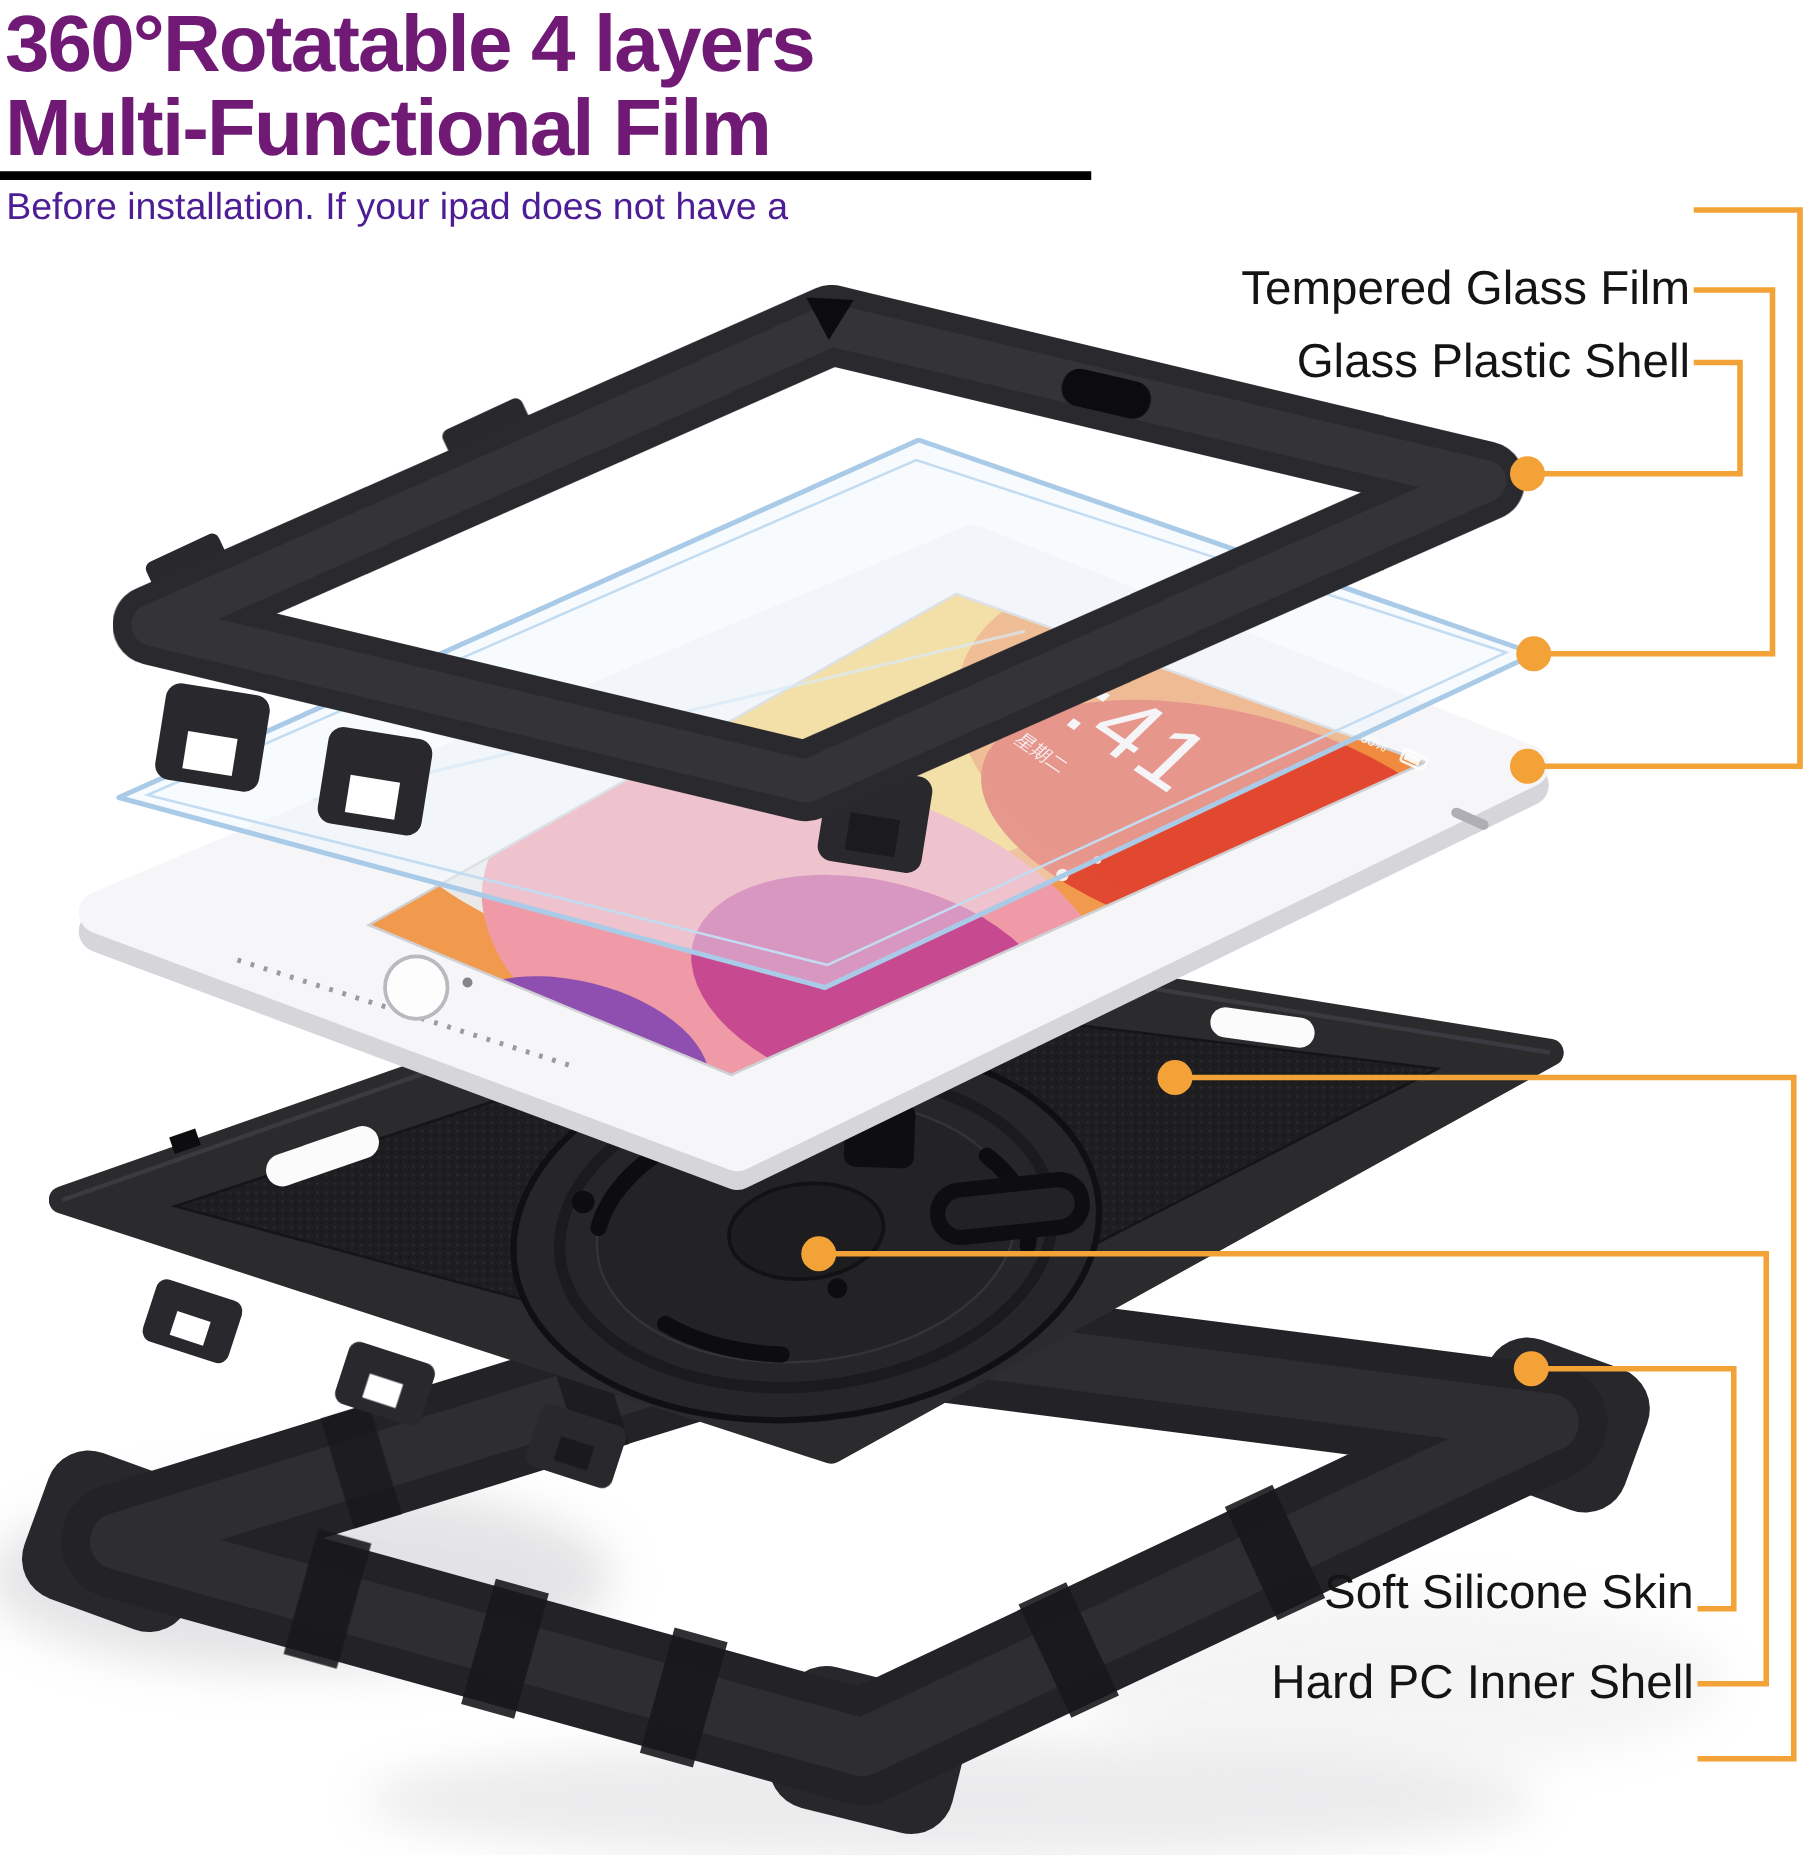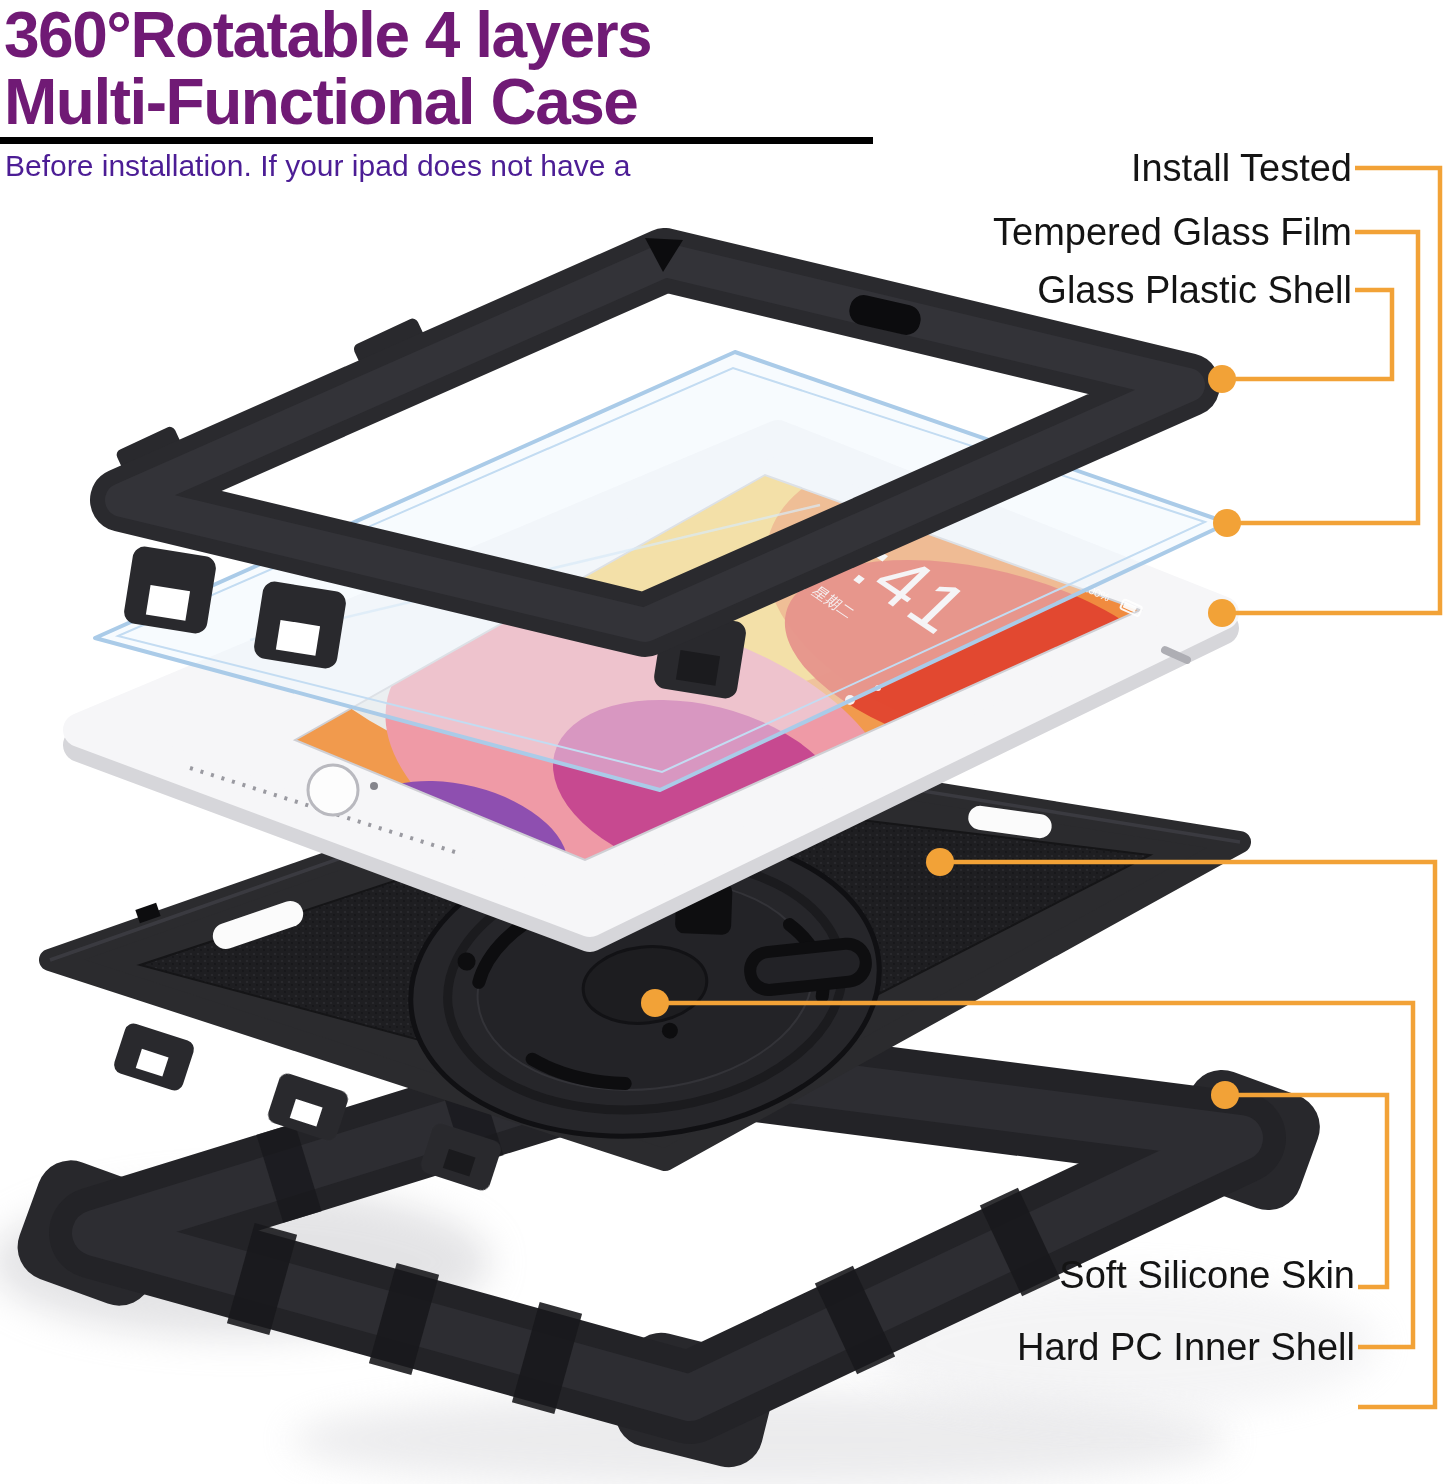--- a/index.html
+++ b/index.html
@@ -175,25 +175,24 @@
       <circle class="cd" cx="1227" cy="523" r="14"></circle>
       <circle class="cd" cx="1222" cy="613" r="14"></circle>
       <circle class="cd" cx="940" cy="862" r="14"></circle>
       <circle class="cd" cx="655" cy="1003" r="14"></circle>
       <circle class="cd" cx="1225" cy="1095" r="14"></circle>
     </g>
   </svg>
 
   <div class="title">
     <div>360°Rotatable 4 layers</div>
-    <div>Multi-Functional Case</div>
+    <div>Multi-Functional Film</div>
   </div>
   <div class="rule"></div>
   <div class="subtitle">
     <div>Before installation. If your ipad does not have a</div>
   </div>
 
-  <div class="lbl" style="right:93px;top:168px;">Install Tested</div>
   <div class="lbl" style="right:93px;top:232px;">Tempered Glass Film</div>
   <div class="lbl" style="right:93px;top:290px;">Glass Plastic Shell</div>
   <div class="lbl" style="right:90px;top:1275px;">Soft Silicone Skin</div>
   <div class="lbl" style="right:90px;top:1347px;">Hard PC Inner Shell</div>
 </div>
 
 </body></html>

